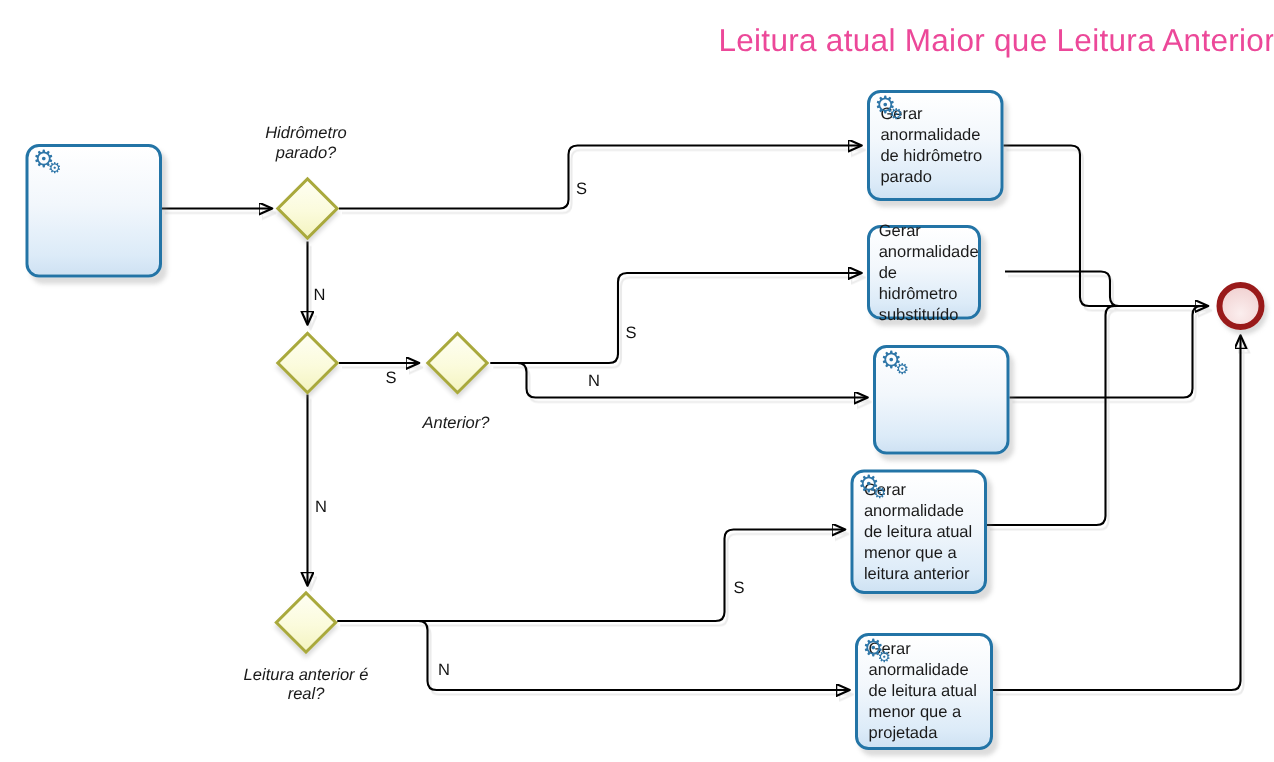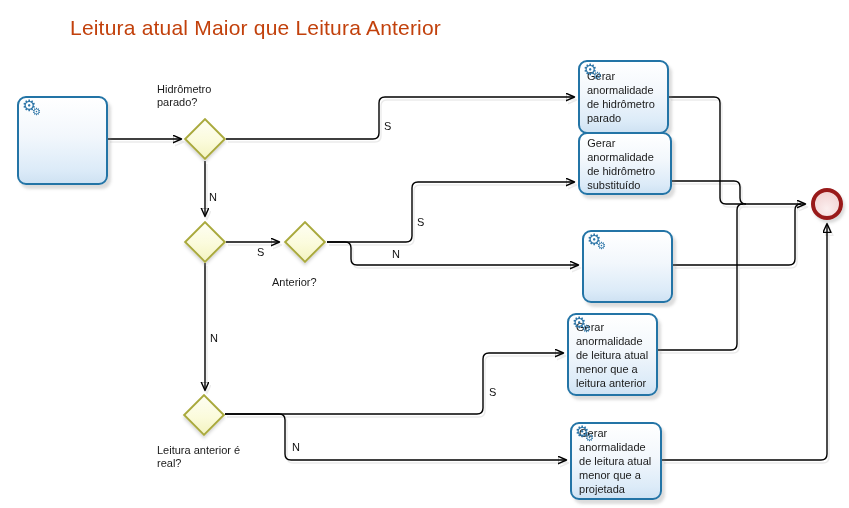--- a/index.html
+++ b/index.html
@@ -1,34 +1,34 @@
 <!DOCTYPE html>
 <html><head>
 <meta charset="utf-8">
 <style>
   html,body{margin:0;padding:0;background:#fff;}
   #stage{position:relative;width:849px;height:508px;background:#fff;overflow:hidden;
          font-family:"Liberation Sans",sans-serif;}
-  .title{position:absolute;left:70px;top:16px;width:780px;text-align:left;
-         font-size:21px;color:#c2410c;letter-spacing:.2px;}
+  .title{position:absolute;left:70px;top:16px;width:780px;text-align:right;
+         font-size:21px;color:#ec4899;letter-spacing:.2px;}
   
   .task{position:absolute;box-sizing:border-box;border:2px solid #2374A6;border-radius:9px;
         background:linear-gradient(180deg,#ffffff 0%,#f2f7fc 45%,#dcebf8 85%,#cfe2f3 100%);
         box-shadow:3px 4px 3px rgba(130,130,130,.28);
         display:flex;align-items:center;justify-content:center;}
   .task .txt{width:84%;text-align:left;font-size:11px;line-height:14px;color:#1a1a1a;}
   .gear-icon{position:absolute;left:3px;top:1px;width:24px;height:22px;color:#2E76A8;}
   .gear-icon .g1{position:absolute;left:0;top:-3px;font-size:16px;}
   .gear-icon .g2{position:absolute;left:10px;top:7px;font-size:10px;}
   
   .diamond{position:absolute;width:30px;height:30px;box-sizing:border-box;
            border:2px solid #A9A93C;transform:rotate(45deg);
            background:linear-gradient(135deg,#fefef2 0%,#fbfbdc 55%,#f4f4c2 100%);
            box-shadow:2px 2px 3px rgba(150,150,150,.35);}
-  .dlabel{position:absolute;text-align:left;font-size:11px;line-height:13px;color:#1a1a1a;}
+  .dlabel{position:absolute;text-align:center;font-size:11px;line-height:13px;color:#1a1a1a;font-style:italic;}
   
   .end-event{position:absolute;left:811px;top:188px;width:32px;height:32px;box-sizing:border-box;
              border:4px solid #991A1A;border-radius:50%;
              background:radial-gradient(circle at 50% 70%,#fbeeee 0%,#f3d7d7 70%,#eecccc 100%);
              box-shadow:2px 3px 3px rgba(150,150,150,.35);}
   
   .elabel{position:absolute;font-size:11px;color:#111;}
   svg.edges{position:absolute;left:0;top:0;filter:drop-shadow(2px 3px 0.5px rgba(0,0,0,0.08));}
   svg.edges path{stroke:#000;stroke-width:1.4;fill:none;stroke-linejoin:round;}
 </style>
@@ -87,21 +87,21 @@
   <span class="elabel" style="left:292px;top:441px;">N</span>
 
   <div class="task" style="left:578px;top:60px;width:91px;height:74px;">
     <span class="gear-icon">
       <span class="g1">⚙</span>
         <span class="g2">⚙</span>
       </span>
     <div class="txt">Gerar anormalidade de hidrômetro parado</div>
   </div>
 
-  <div class="task" style="left:578px;top:132px;width:94px;height:63px;">
+  <div class="task" style="left:578px;top:150px;width:76px;height:63px;">
     <div class="txt">Gerar anormalidade de hidrômetro substituído</div>
   </div>
 
   <div class="task" style="left:582px;top:230px;width:91px;height:73px;">
     <span class="gear-icon">
       <span class="g1">⚙</span>
         <span class="g2">⚙</span>
       </span>
   </div>
 

